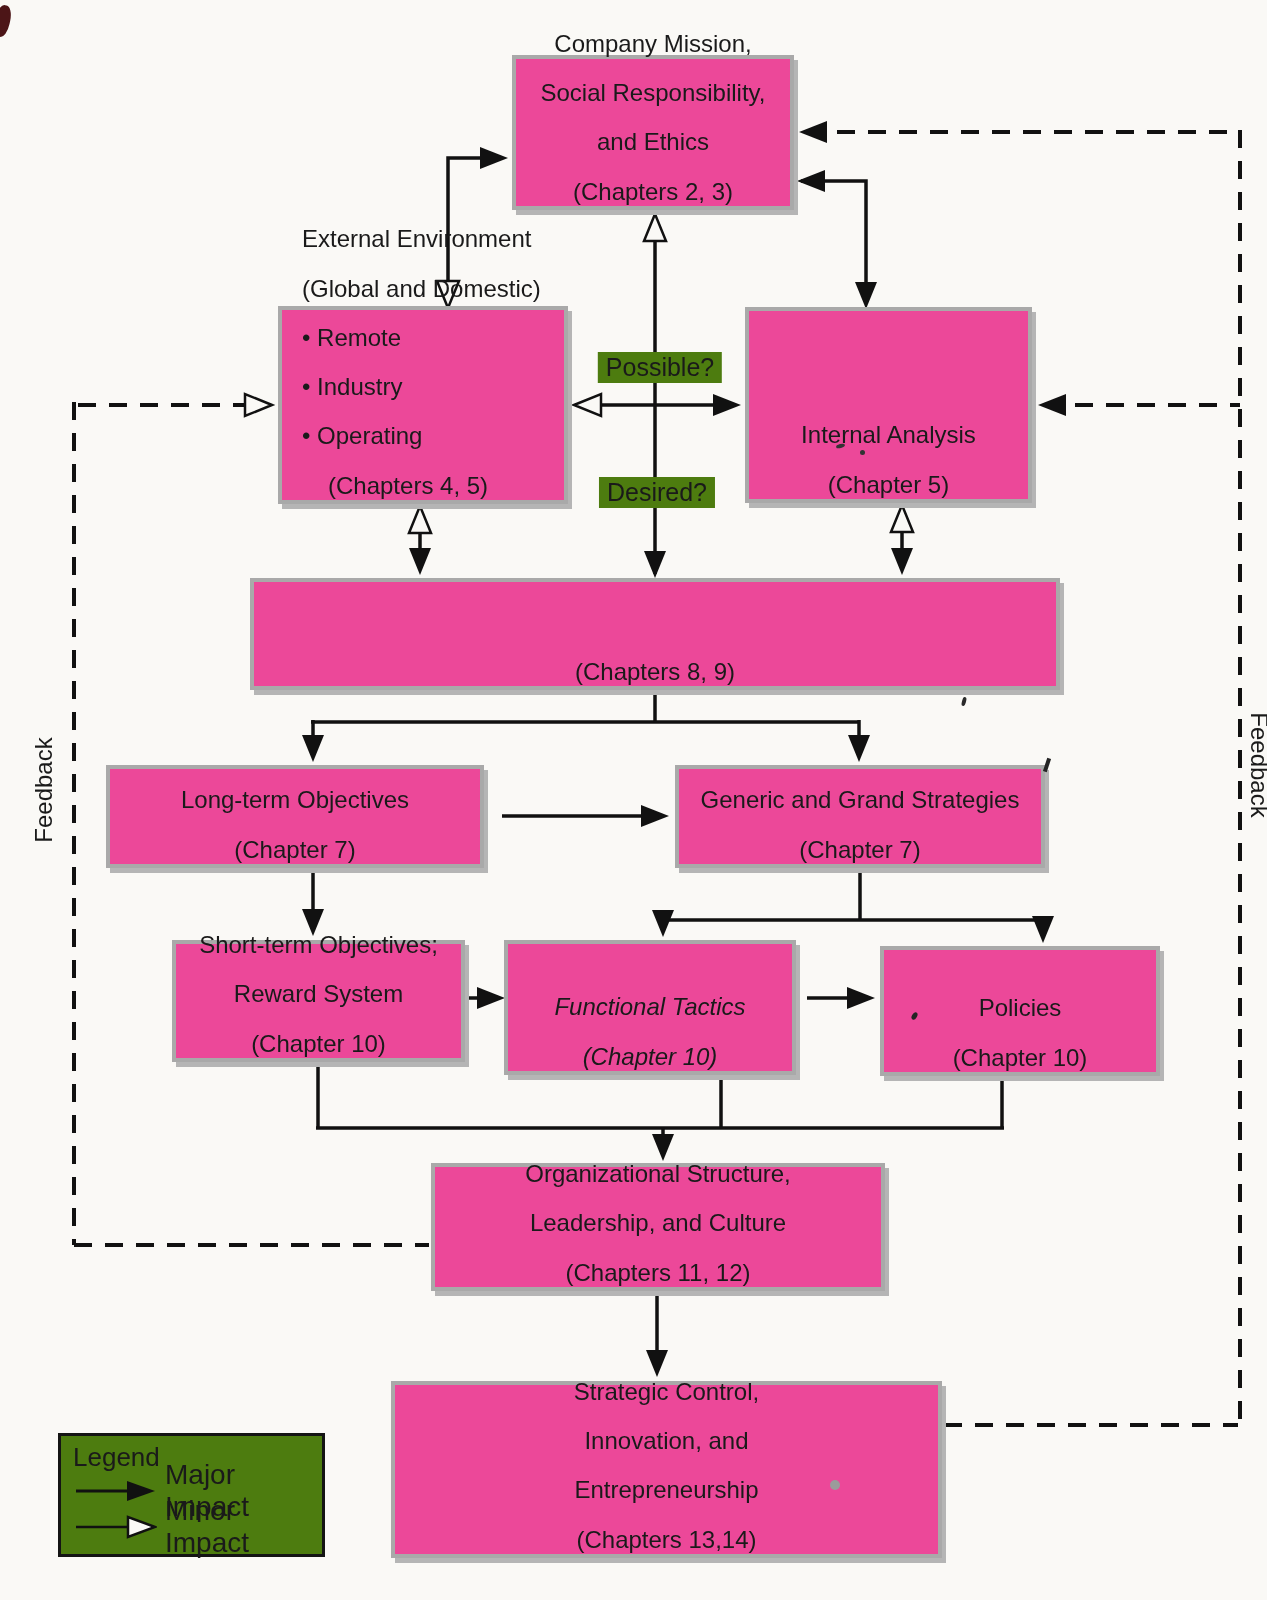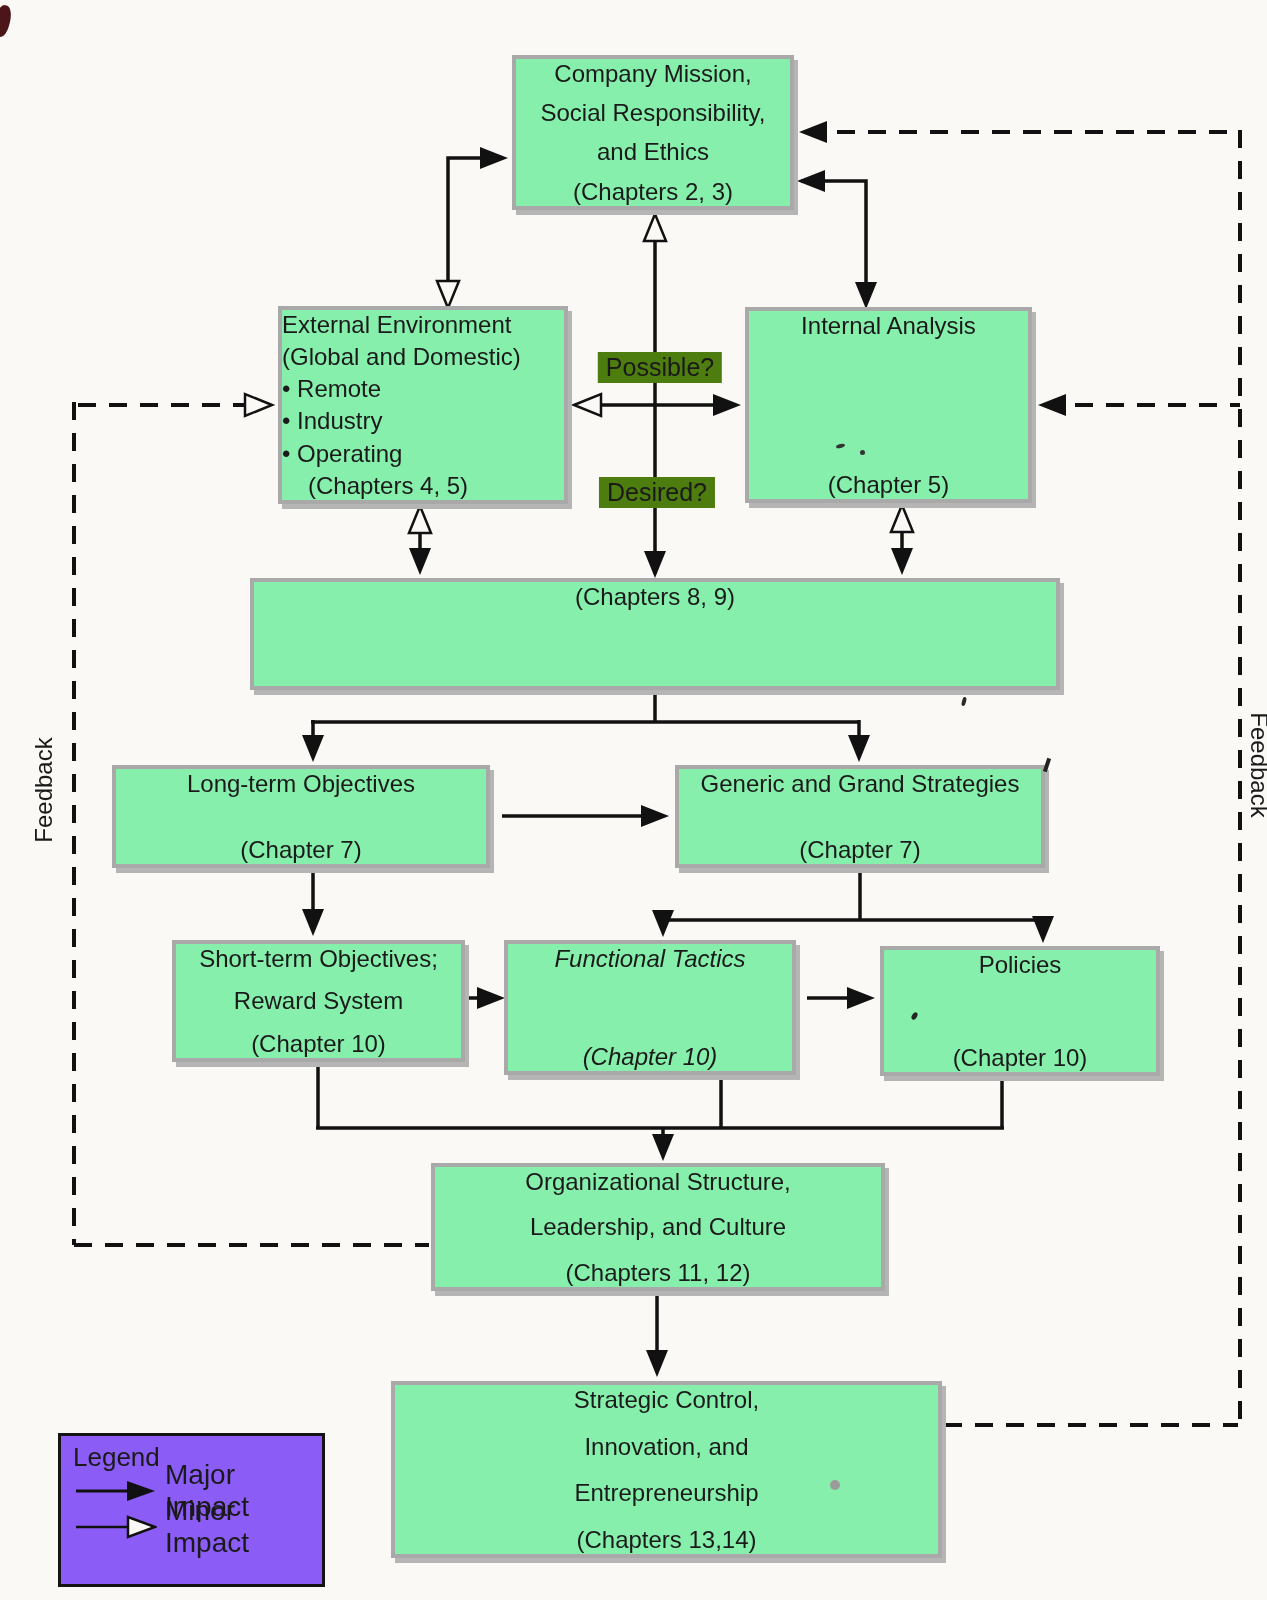--- a/index.html
+++ b/index.html
@@ -3,48 +3,48 @@
 <meta charset="utf-8">
 <style>
   html,body{margin:0;padding:0;background:#faf9f6;}
   #page{position:relative;width:1267px;height:1600px;background:#faf9f6;overflow:hidden;
         font-family:"Liberation Sans",sans-serif;color:#1a1a1a;}
   #connectors{position:absolute;left:0;top:0;z-index:1;}
   .s{stroke:#111;stroke-width:3.5;fill:none;}
   .d{stroke:#111;stroke-width:4;fill:none;stroke-dasharray:18 13;}
   .solid{fill:#111;stroke:none;}
   .open{fill:#faf9f6;stroke:#111;stroke-width:2.5;}
-  .box{position:absolute;z-index:2;background:#86efac;border:4px solid #a9a9a9;
+  .box{position:absolute;z-index:2;background:#ec4899;border:4px solid #a9a9a9;
        box-shadow:4px 5px 0 #b5b5b5;box-sizing:border-box;
-       display:flex;flex-direction:column;justify-content:space-between;align-items:center;
-       text-align:center;font-size:24px;line-height:1.22;}
+       display:flex;flex-direction:column;justify-content:flex-end;align-items:center;
+       text-align:center;font-size:24px;line-height:1.22;gap:20px;}
   .ln{display:block;}
   #b-mission{left:512px;top:55px;width:282px;height:155px;}
   #b-external{left:278px;top:306px;width:290px;height:198px;
-              align-items:flex-start;text-align:left;}
+              align-items:flex-start;text-align:left;padding-left:20px;}
   #b-external .indent{padding-left:26px;}
   #b-internal{left:745px;top:307px;width:287px;height:196px;}
   #b-strategic{left:250px;top:578px;width:810px;height:112px;}
-  #b-longterm{left:112px;top:765px;width:378px;height:103px;}
+  #b-longterm{left:106px;top:765px;width:378px;height:103px;}
   #b-generic{left:675px;top:765px;width:370px;height:103px;}
   #b-shortterm{left:172px;top:940px;width:293px;height:122px;}
   #b-functional{left:504px;top:940px;width:292px;height:135px;font-style:italic;}
   #b-policies{left:880px;top:946px;width:280px;height:130px;}
   #b-orgstruct{left:431px;top:1163px;width:454px;height:128px;}
   #b-control{left:391px;top:1381px;width:551px;height:177px;}
   .flowlabel{position:absolute;z-index:3;background:#4d7c0f;font-size:25px;
              padding:1px 8px;transform:translateX(-50%);white-space:nowrap;}
   #lbl-possible{left:660px;top:352px;}
   #lbl-desired{left:657px;top:477px;}
   .feedback{position:absolute;z-index:3;width:130px;height:26px;font-size:24px;
             text-align:center;line-height:26px;}
   #feedback-left{left:-21px;top:777px;transform:rotate(-90deg);}
   #feedback-right{left:1194px;top:752px;transform:rotate(90deg);}
-  #legend{position:absolute;left:58px;top:1433px;width:267px;height:154px;z-index:2;
-          border:3px solid #141414;box-sizing:border-box;background:#8b5cf6;
+  #legend{position:absolute;left:58px;top:1433px;width:267px;height:124px;z-index:2;
+          border:3px solid #141414;box-sizing:border-box;background:#4d7c0f;
           padding:6px 28px 4px 12px;}
   #legend .legend-title{font-size:26px;}
   .legend-row{display:flex;align-items:center;height:36px;}
   .legend-row svg{flex:0 0 auto;}
   .legend-label{font-size:28px;margin-left:8px;}
   .artifact{position:absolute;z-index:4;}
   #a-red{left:-5px;top:5px;width:15px;height:32px;background:#4c1517;
          border-radius:45%;transform:rotate(12deg);}
   #a-dot{left:830px;top:1480px;width:10px;height:10px;border-radius:50%;background:#9b9b9b;}
   #a-s1{left:912px;top:1012px;width:5px;height:8px;background:#242424;border-radius:50%;transform:rotate(30deg);}

